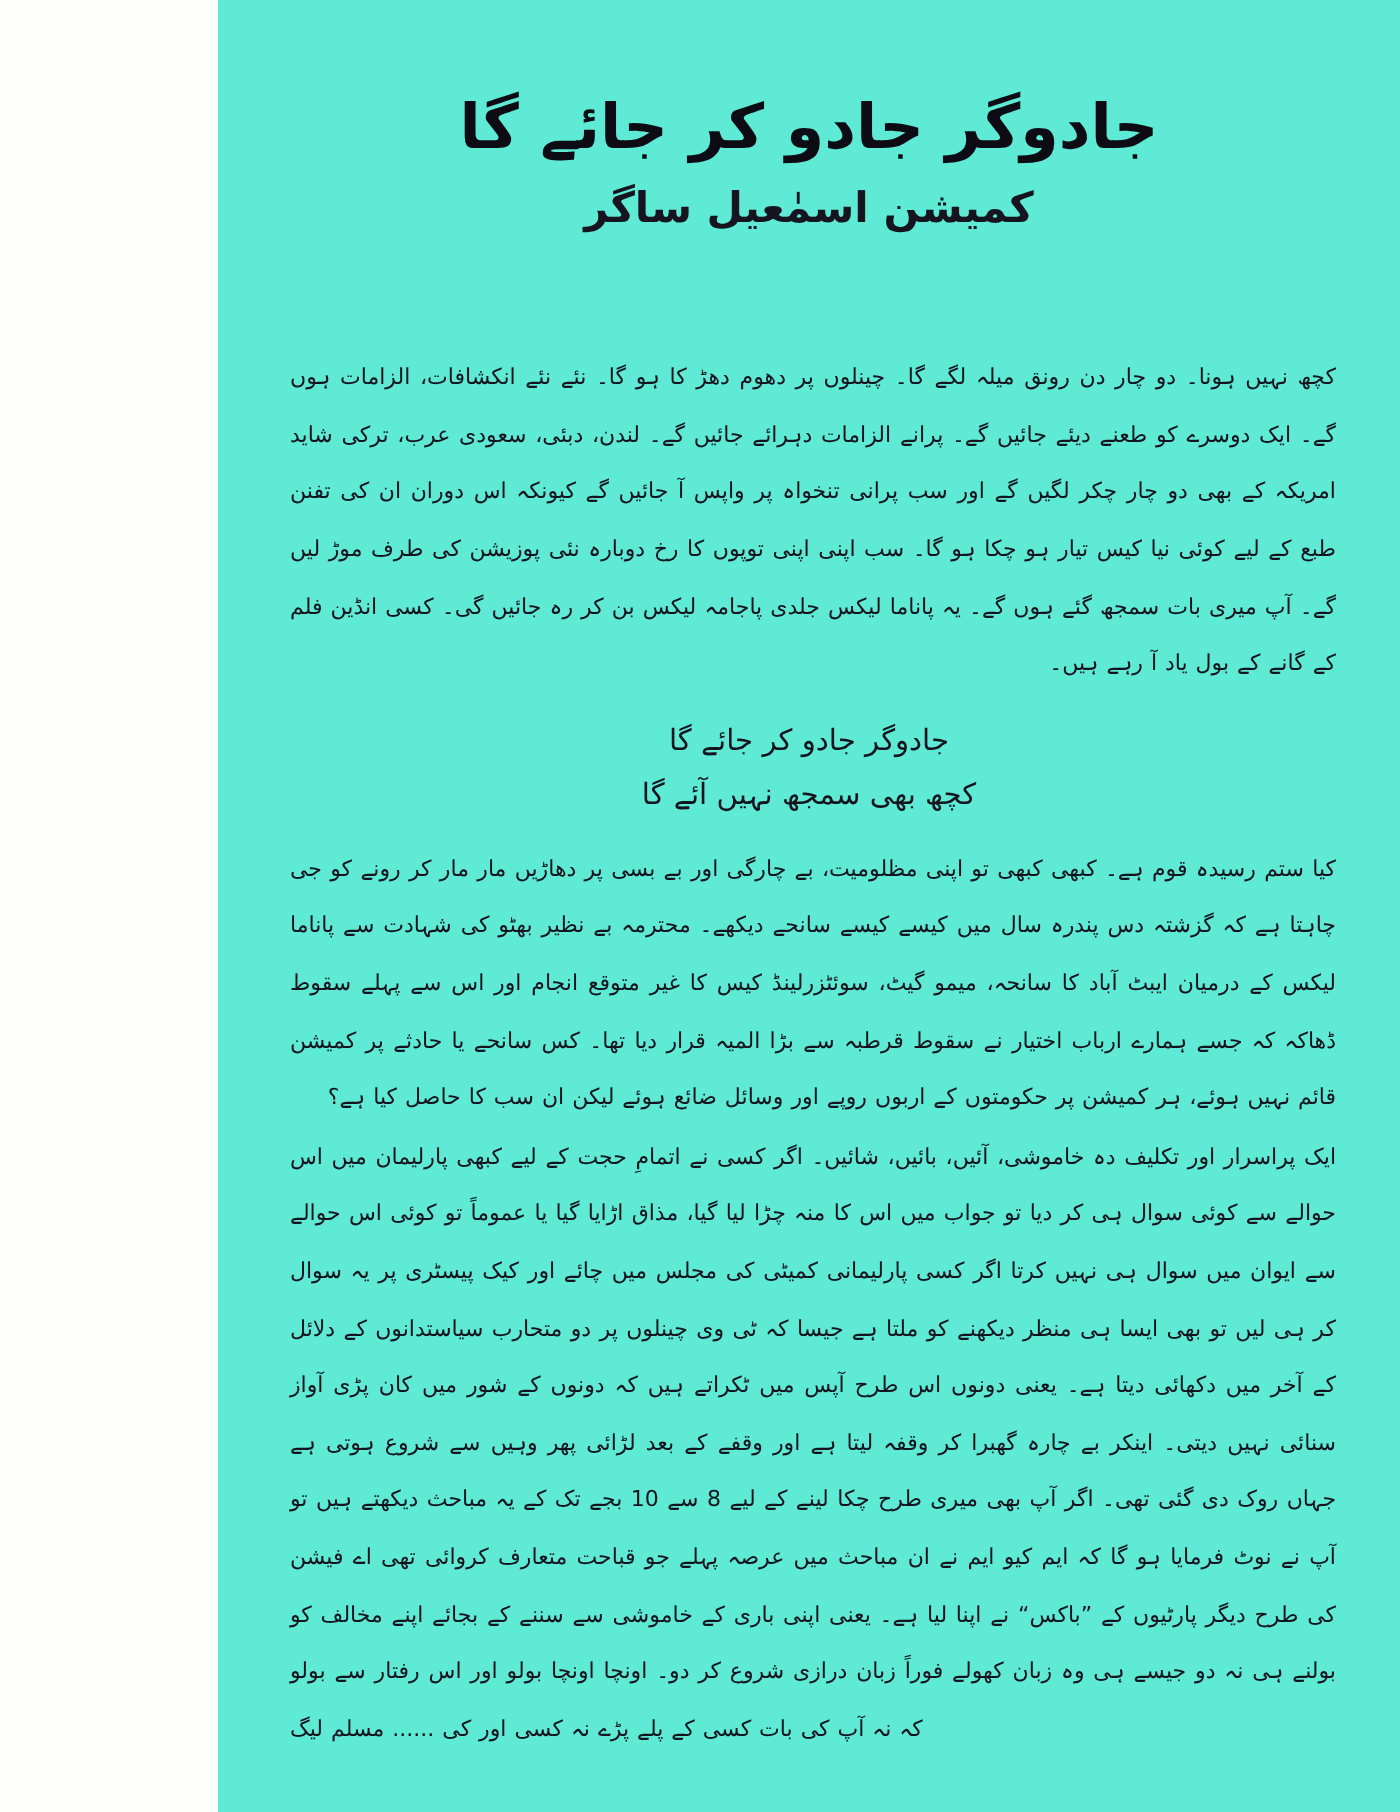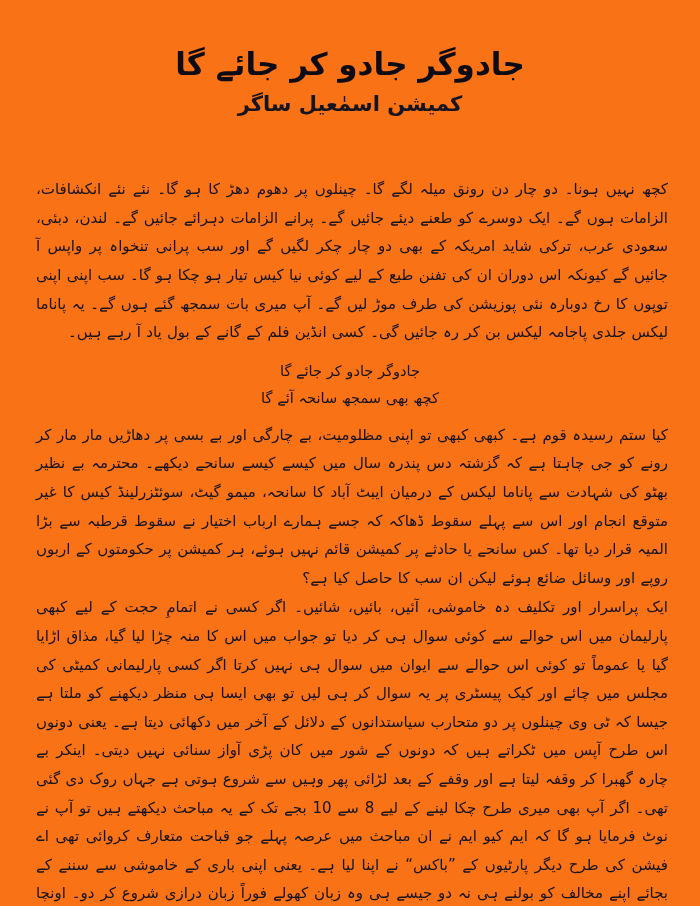--- a/index.html
+++ b/index.html
@@ -11,25 +11,25 @@
     width: 700px;
     height: 906px;
     background: #fdfdfc;
     font-family: "DejaVu Sans", "Liberation Sans", sans-serif;
     color: #111018;
     overflow: hidden;
   }
 
   .page {
     position: relative;
-    width: 700px;
+    width: 591px;
     height: 906px;
     box-sizing: border-box;
     padding: 0 32px;
-    background: #f97316;
+    background: #5eead4;
   }
 
   
   .masthead {
     padding-top: 44px;
     text-align: center;
   }
   .doc-title {
     direction: rtl;
     unicode-bidi: isolate;
@@ -54,21 +54,21 @@
   .article {
     margin-top: 56px;
     direction: rtl;
     unicode-bidi: isolate;
   }
   .para {
     direction: rtl;
     unicode-bidi: isolate;
     text-align: justify;
     text-align-last: right;
-    font-size: 15px;
+    font-size: 11px;
     line-height: 28.6px;
     color: #15131d;
     margin: 0 0 1px 4px;
     word-spacing: 0.5px;
   }
   .para.tail-left {
     text-align-last: left;
   }
 
   
@@ -98,21 +98,21 @@
     <h1 class="doc-title">جادوگر جادو کر جائے گا</h1>
     <p class="doc-author">کمیشن اسمٰعیل ساگر</p>
   </header>
 
   <main class="article">
 
     <p class="para">کچھ نہیں ہونا۔ دو چار دن رونق میلہ لگے گا۔ چینلوں پر دھوم دھڑ کا ہو گا۔ نئے نئے انکشافات، الزامات ہوں گے۔ ایک دوسرے کو طعنے دیئے جائیں گے۔ پرانے الزامات دہرائے جائیں گے۔ لندن، دبئی، سعودی عرب، ترکی شاید امریکہ کے بھی دو چار چکر لگیں گے اور سب پرانی تنخواہ پر واپس آ جائیں گے کیونکہ اس دوران ان کی تفنن طبع کے لیے کوئی نیا کیس تیار ہو چکا ہو گا۔ سب اپنی اپنی توپوں کا رخ دوبارہ نئی پوزیشن کی طرف موڑ لیں گے۔ آپ میری بات سمجھ گئے ہوں گے۔ یہ پاناما لیکس جلدی پاجامہ لیکس بن کر رہ جائیں گی۔ کسی انڈین فلم کے گانے کے بول یاد آ رہے ہیں۔</p>
 
     <div class="verse">
       <p class="verse-line">جادوگر جادو کر جائے گا</p>
-      <p class="verse-line">کچھ بھی سمجھ سانحہ آئے گا</p>
+      <p class="verse-line">کچھ بھی سمجھ نہیں آئے گا</p>
     </div>
 
     <p class="para">کیا ستم رسیدہ قوم ہے۔ کبھی کبھی تو اپنی مظلومیت، بے چارگی اور بے بسی پر دھاڑیں مار مار کر رونے کو جی چاہتا ہے کہ گزشتہ دس پندرہ سال میں کیسے کیسے سانحے دیکھے۔ محترمہ بے نظیر بھٹو کی شہادت سے پاناما لیکس کے درمیان ایبٹ آباد کا سانحہ، میمو گیٹ، سوئٹزرلینڈ کیس کا غیر متوقع انجام اور اس سے پہلے سقوط ڈھاکہ کہ جسے ہمارے ارباب اختیار نے سقوط قرطبہ سے بڑا المیہ قرار دیا تھا۔ کس سانحے یا حادثے پر کمیشن قائم نہیں ہوئے، ہر کمیشن پر حکومتوں کے اربوں روپے اور وسائل ضائع ہوئے لیکن ان سب کا حاصل کیا ہے؟</p>
 
     <p class="para tail-left">ایک پراسرار اور تکلیف دہ خاموشی، آئیں، بائیں، شائیں۔ اگر کسی نے اتمامِ حجت کے لیے کبھی پارلیمان میں اس حوالے سے کوئی سوال ہی کر دیا تو جواب میں اس کا منہ چڑا لیا گیا، مذاق اڑایا گیا یا عموماً تو کوئی اس حوالے سے ایوان میں سوال ہی نہیں کرتا اگر کسی پارلیمانی کمیٹی کی مجلس میں چائے اور کیک پیسٹری پر یہ سوال کر ہی لیں تو بھی ایسا ہی منظر دیکھنے کو ملتا ہے جیسا کہ ٹی وی چینلوں پر دو متحارب سیاستدانوں کے دلائل کے آخر میں دکھائی دیتا ہے۔ یعنی دونوں اس طرح آپس میں ٹکراتے ہیں کہ دونوں کے شور میں کان پڑی آواز سنائی نہیں دیتی۔ اینکر بے چارہ گھبرا کر وقفہ لیتا ہے اور وقفے کے بعد لڑائی پھر وہیں سے شروع ہوتی ہے جہاں روک دی گئی تھی۔ اگر آپ بھی میری طرح چکا لینے کے لیے 8 سے 10 بجے تک کے یہ مباحث دیکھتے ہیں تو آپ نے نوٹ فرمایا ہو گا کہ ایم کیو ایم نے ان مباحث میں عرصہ پہلے جو قباحت متعارف کروائی تھی اے فیشن کی طرح دیگر پارٹیوں کے ”باکس“ نے اپنا لیا ہے۔ یعنی اپنی باری کے خاموشی سے سننے کے بجائے اپنے مخالف کو بولنے ہی نہ دو جیسے ہی وہ زبان کھولے فوراً زبان درازی شروع کر دو۔ اونچا اونچا بولو اور اس رفتار سے بولو کہ نہ آپ کی بات کسی کے پلے پڑے نہ کسی اور کی ...... مسلم لیگ</p>
 
   </main>
 
 </div>
 

